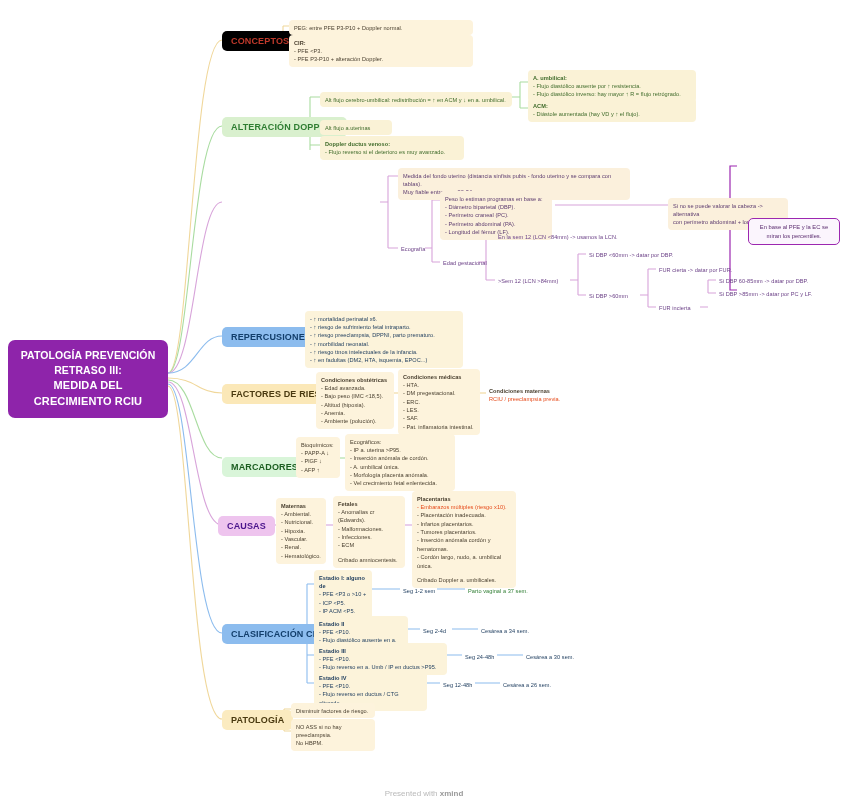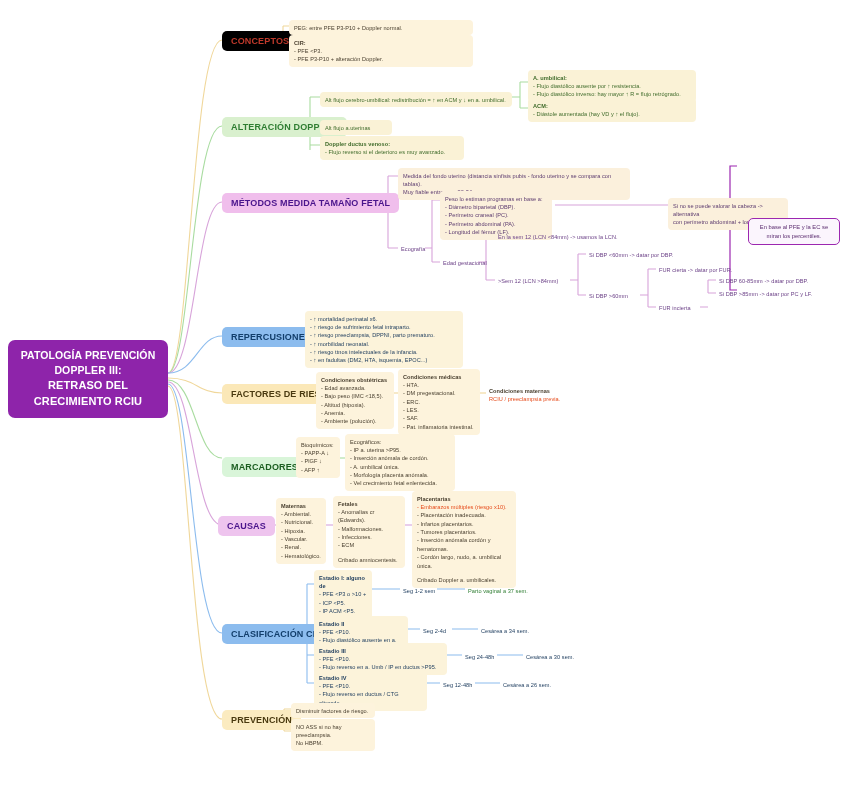--- a/index.html
+++ b/index.html
@@ -137,22 +137,22 @@
       <path d="M408 629 L 420 629 M452 629 L 478 629" stroke="#8CBCEE"></path>
       <path d="M447 655 L 462 655 M497 655 L 523 655" stroke="#8CBCEE"></path>
       <path d="M427 683 L 440 683 M475 683 L 500 683" stroke="#8CBCEE"></path>
 
       <path d="M277 719 L 284 719 M284 709 L284 731 M284 709 L291 709 M284 731 L291 731" stroke="#F0D79A"></path>
     </g>
   </svg>
 
   <div class="node root">
     <div class="l1">PATOLOGÍA PREVENCIÓN</div>
-    <div class="l2">DOPPLER III:</div>
-    <div class="l3">RETRASO  DEL</div>
+    <div class="l2">RETRASO III:</div>
+    <div class="l3">MEDIDA  DEL</div>
     <div class="l4">CRECIMIENTO RCIU</div>
   </div>
 
   <div class="node branch br-yellow" style="left:222px; top:31px;">CONCEPTOS</div>
   <div class="node note" style="left:289px; top:20px; width:184px;">
     <div>PEG: entre PFE P3-P10 + Doppler normal.</div>
   </div>
   <div class="node note" style="left:289px; top:35px; width:184px;">
     <div style="font-weight:bold">CIR:</div>
     <div>- PFE &lt;P3.</div>
@@ -173,21 +173,20 @@
   <div class="node note ygreen" style="left:528px; top:70px; width:168px;">
     <div style="font-weight:bold">A. umbilical:</div>
     <div>- Flujo diastólico ausente por ↑ resistencia.</div>
     <div>- Flujo diastólico inverso: hay mayor ↑ R = flujo retrógrado.</div>
   </div>
   <div class="node note ygreen" style="left:528px; top:98px; width:168px;">
     <div style="font-weight:bold">ACM:</div>
     <div>- Diástole aumentada (hay VD y ↑ el flujo).</div>
   </div>
 
-  <div class="node branch br-pink" style="left:222px; top:193px;">MÉTODOS MEDIDA TAMAÑO FETAL</div>
   <div class="node note purple" style="left:398px; top:168px; width:232px;">
     <div>Medida del fondo uterino (distancia sínfisis pubis - fondo uterino y se compara con tablas).</div>
     <div>Muy fiable entre sem  20-34.</div>
   </div>
   <div class="node plain purple" style="left:398px; top:243px;">Ecografía</div>
 
   <div class="node note purple" style="left:440px; top:191px; width:112px;">
     <div>Peso lo estiman programas  en base a:</div>
     <div>- Diámetro biparietal (DBP).</div>
     <div>- Perímetro craneal (PC).</div>
@@ -321,23 +320,26 @@
   <div class="node plain blue" style="left:523px; top:651px;">Cesárea a 30 sem.</div>
 
   <div class="node note blue" style="left:314px; top:670px; width:113px;">
     <div style="font-weight:bold">Estadio IV</div>
     <div>- PFE &lt;P10.</div>
     <div>- Flujo reverso en ductus / CTG alterado.</div>
   </div>
   <div class="node plain blue" style="left:440px; top:679px;">Seg 12-48h</div>
   <div class="node plain blue" style="left:500px; top:679px;">Cesárea a 26 sem.</div>
 
-  <div class="node branch br-yellow3" style="left:222px; top:710px;">PREVENCIÓN</div>
+  <div class="node branch br-yellow3" style="left:222px; top:710px;">PATOLOGÍA</div>
   <div class="node note" style="left:291px; top:703px; width:84px;">
     <div>Disminuir factores de riesgo.</div>
   </div>
   <div class="node note" style="left:291px; top:719px; width:84px;">
     <div>NO ASS si no hay preeclampsia.</div>
     <div>No HBPM.</div>
   </div>
 
+  <div class="footer">
+    <span>Presented with </span><b>xmind</b>
+  </div>
 
 </div>
 
 </body></html>

